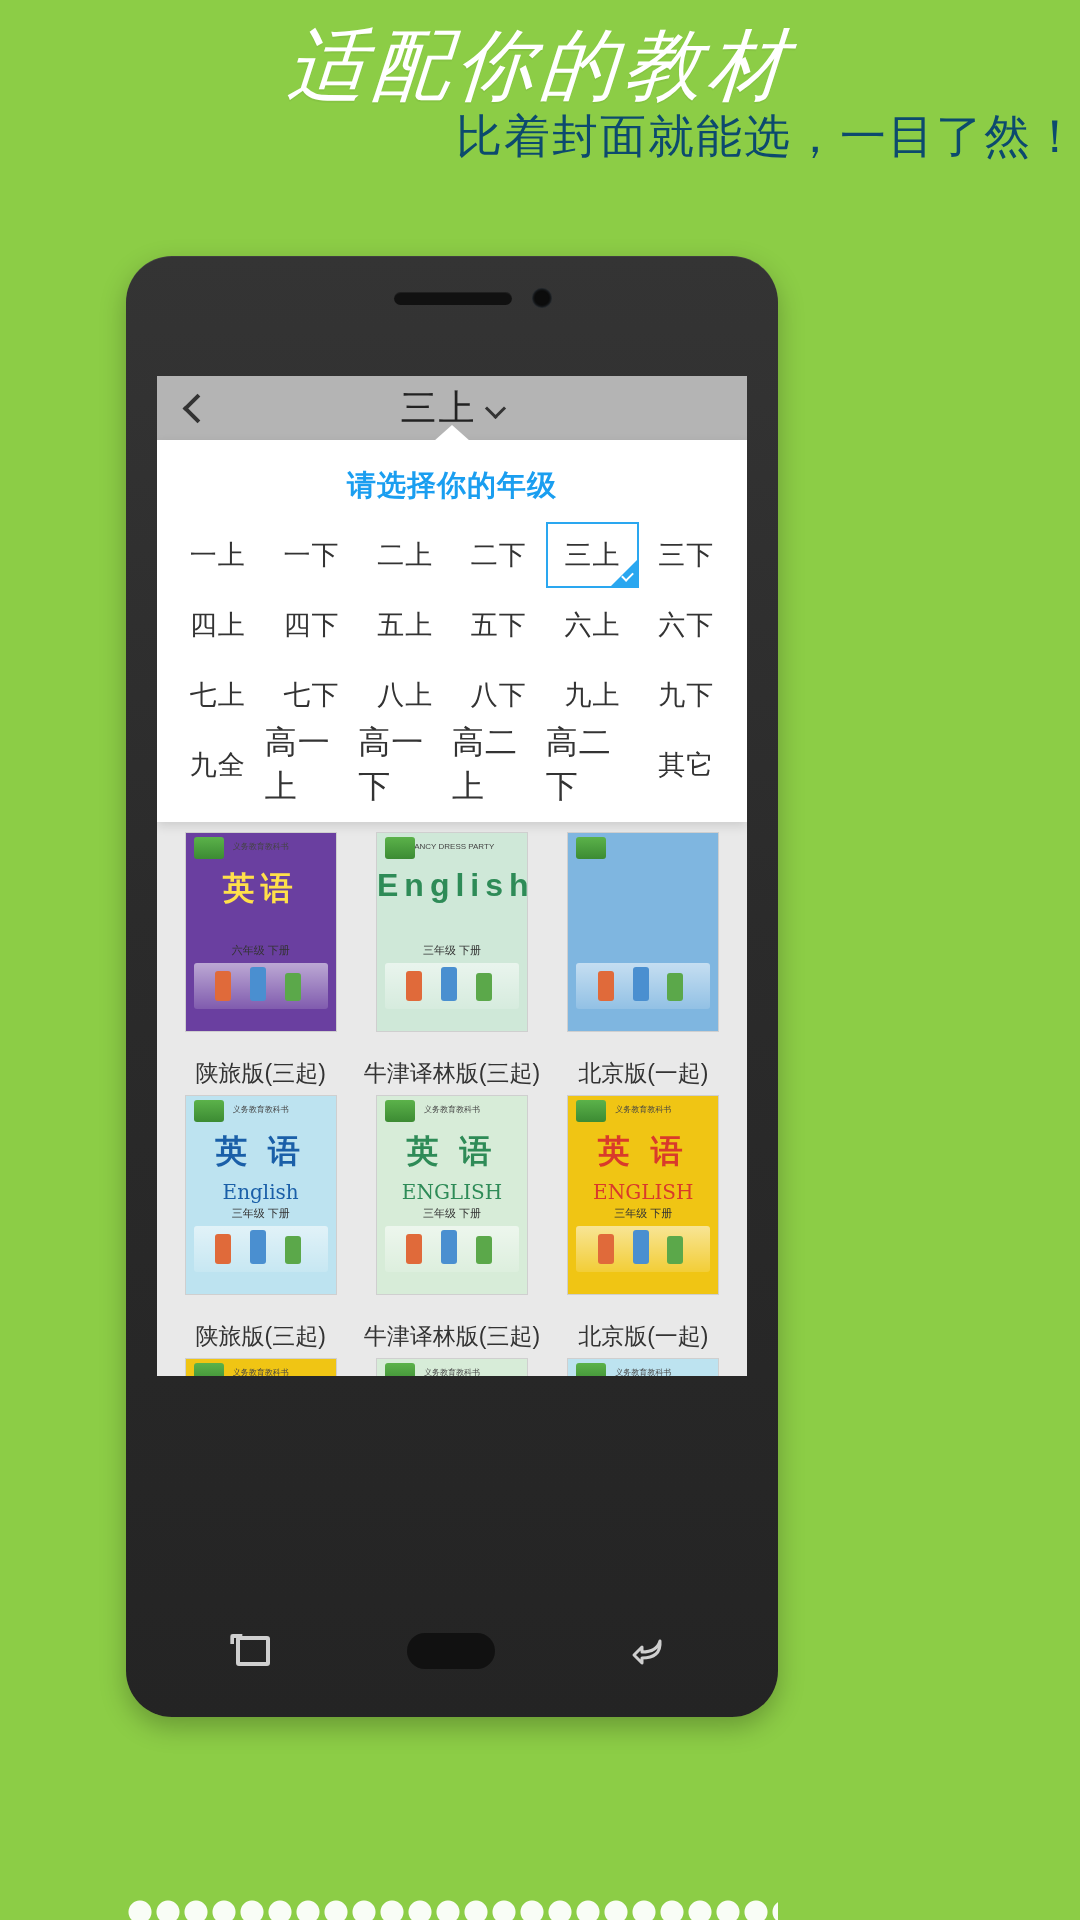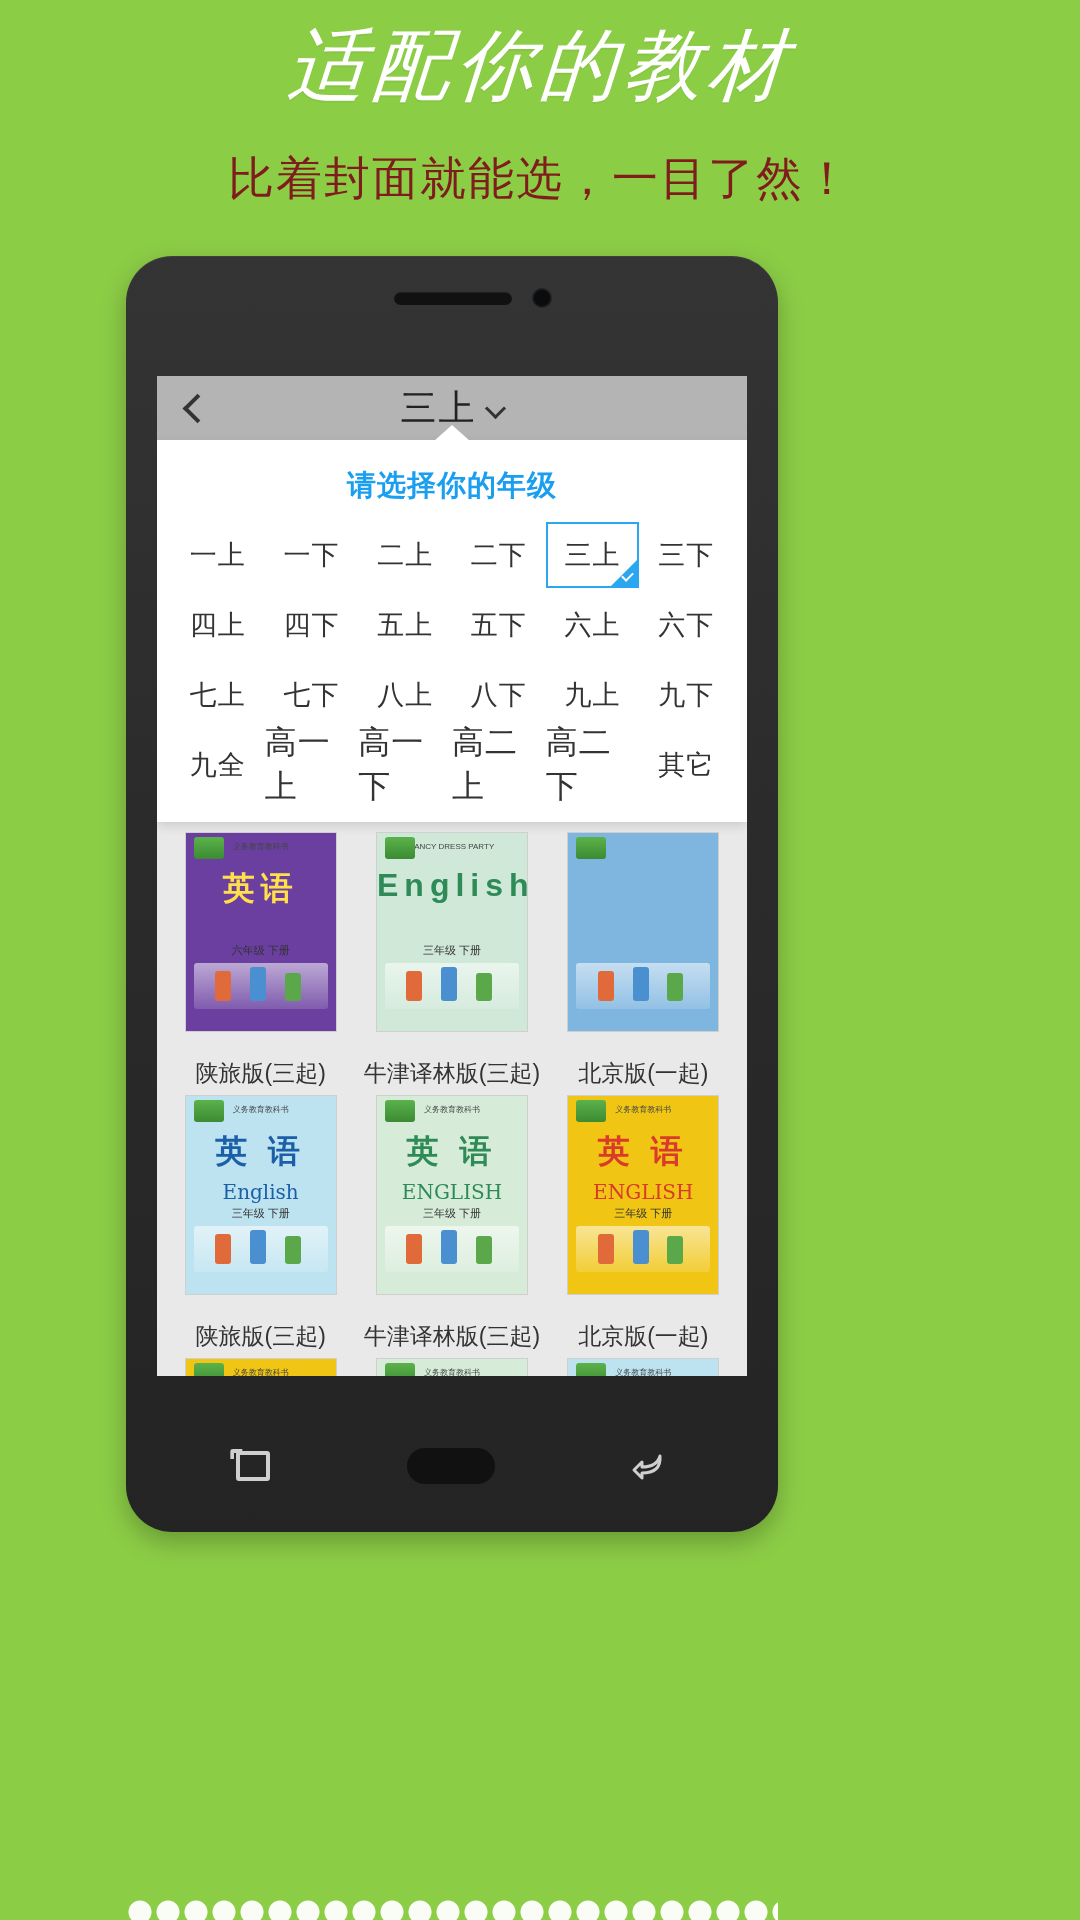--- a/index.html
+++ b/index.html
@@ -18,35 +18,35 @@
     font-size:78px;
     line-height:1.12;
     letter-spacing:6px;
     font-family:"DejaVu Serif","Liberation Serif",serif;
     font-style:italic;
     font-weight:400;
     text-shadow:0 2px 0 rgba(0,0,0,0.04);
     transform:skewX(-4deg);
   }
   .promo-sub {
-    color:#7f1d1d;
+    color:#0c4a6e;
     font-size:46px;
     line-height:1.2;
-    margin-top:42px;
     letter-spacing:2px;
     font-weight:400;
+    text-align:right;
   }
 
   
   .phone-wrap {
     position:absolute;
     left:126px;
     top:256px;
     width:652px;
-    height:1276px;
+    height:1461px;
     border-radius:14px;
   }
   .phone-body {
     position:absolute; inset:0;
     background:linear-gradient(180deg,#343434 0%,#2b2b2b 45%,#242424 100%);
     border-radius:46px;
     box-shadow:0 10px 26px rgba(0,0,0,0.25), inset 0 1px 0 rgba(255,255,255,0.06);
   }
   .earpiece {
     position:absolute; left:268px; top:36px;

